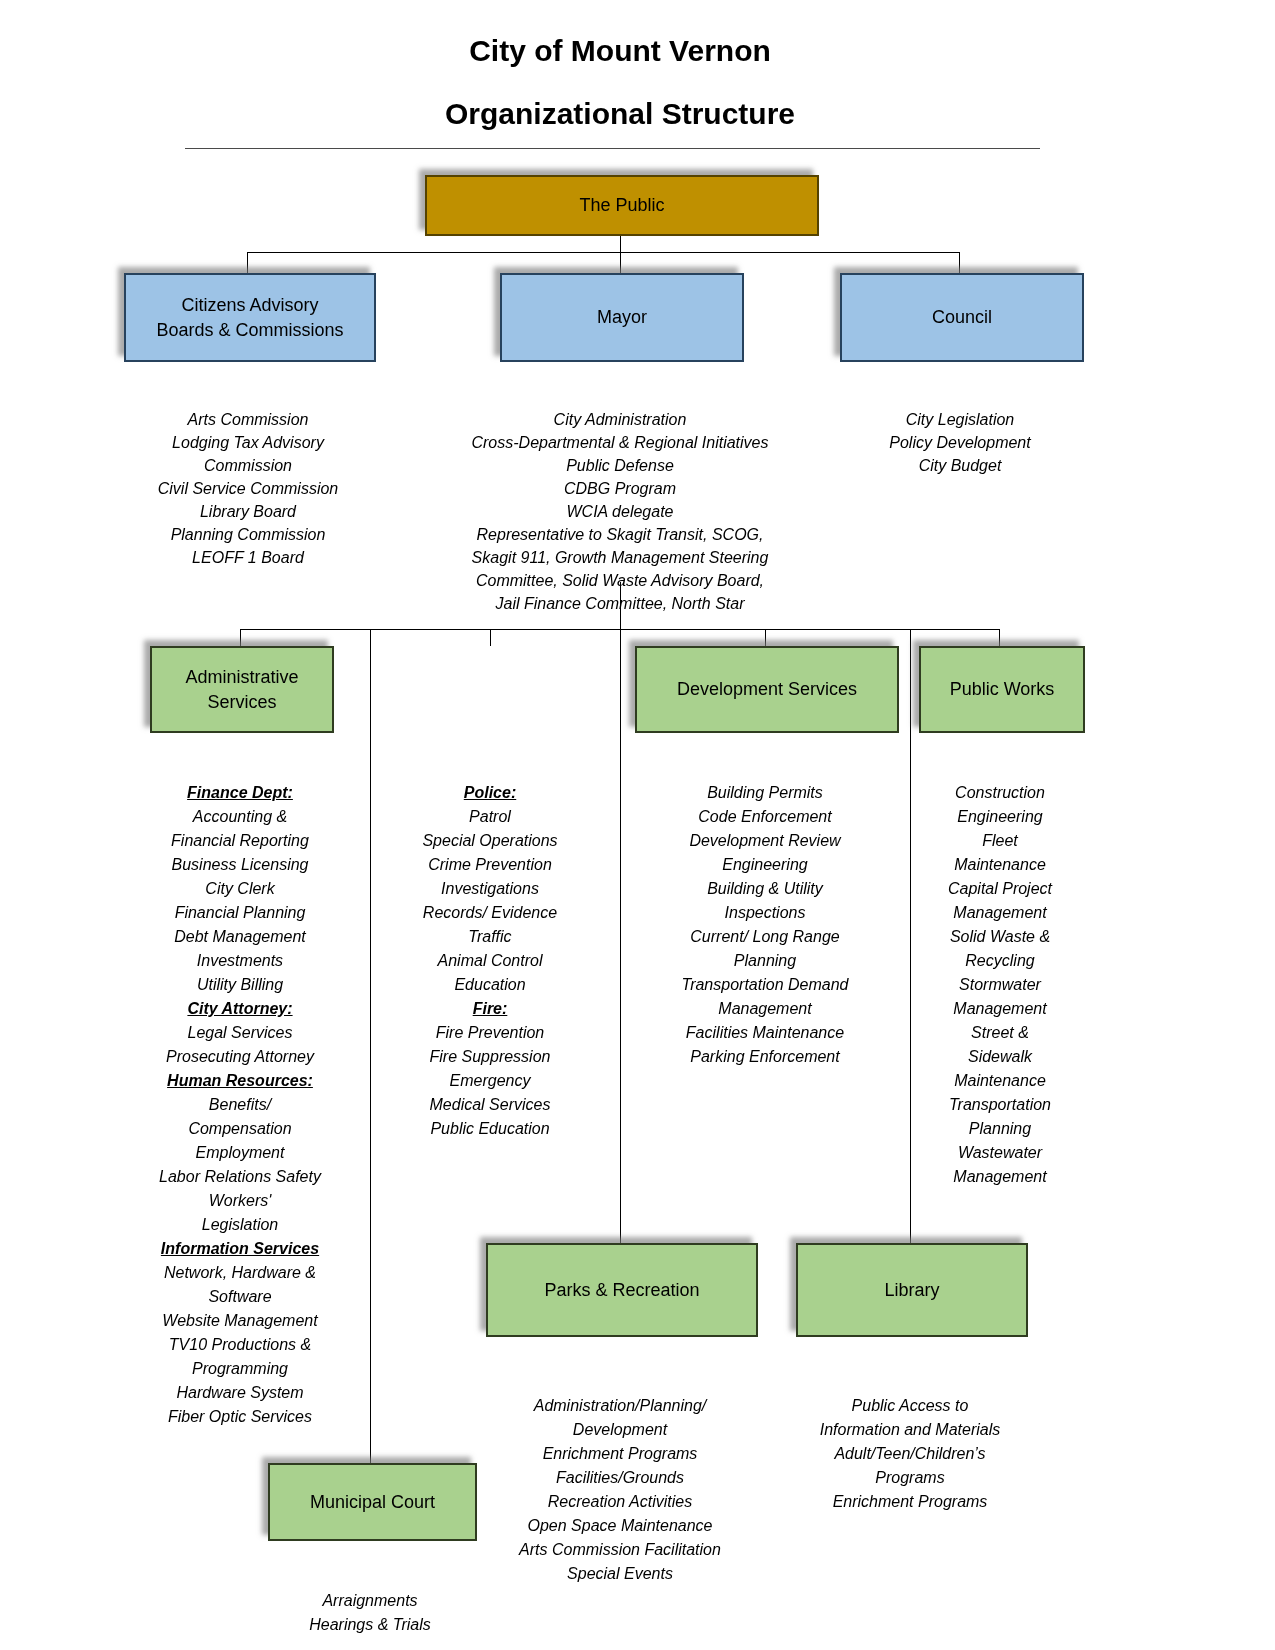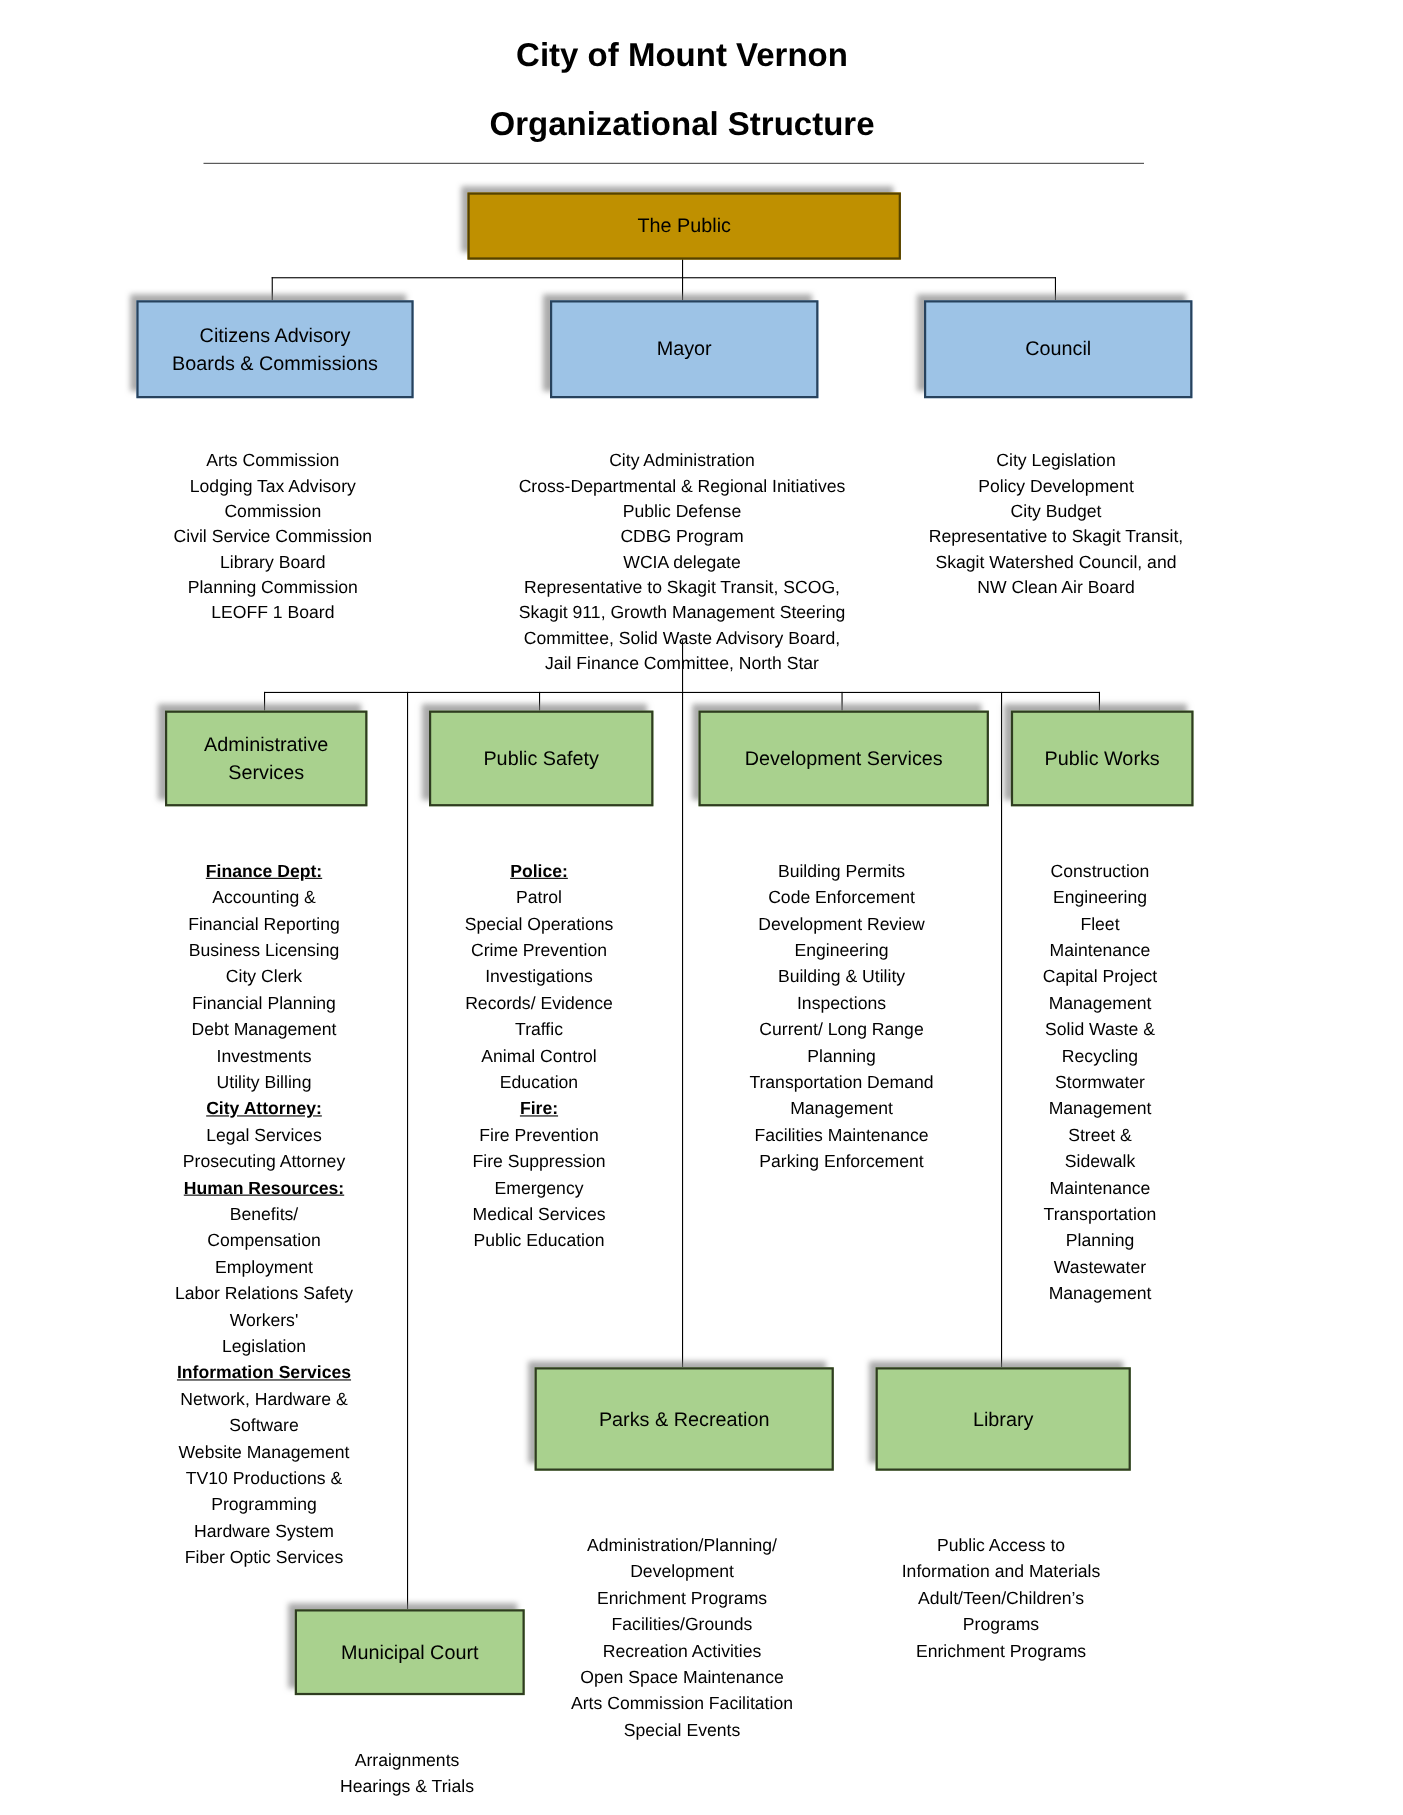--- a/index.html
+++ b/index.html
@@ -10,21 +10,21 @@
   .rule{position:absolute;top:148px;left:185px;width:855px;border-top:1px solid #4a4a4a;height:0;}
   .node{position:absolute;display:flex;align-items:center;justify-content:center;
         text-align:center;font-size:18px;white-space:pre-line;line-height:1.35;
         border:2px solid #1f1f1f;box-shadow:-6px -6px 5px rgba(125,125,125,.65);}
   .gold{background:#BF9000;border-color:#544200;font-weight:normal;}
   .blue{background:#9DC3E6;border-color:#27425d;}
   .green{background:#A9D18E;border-color:#2f3c20;}
   .ln{position:absolute;background:#000;}
   .ln.h{height:1px;}
   .ln.v{width:1px;}
-  .list{position:absolute;font-size:16px;text-align:center;white-space:pre-line;}
+  .list{position:absolute;font-size:16px;text-align:center;white-space:pre-line;font-style:italic;}
   .lh23 .li{line-height:23px;}
   .lh24 .li{line-height:24px;}
   .li.hdr{font-weight:bold;text-decoration:underline;}
 </style>
 </head>
 <body>
 
 <div class="page">
 
   <div class="title" style="top:34px">City of Mount Vernon</div>
@@ -68,30 +68,25 @@
   <div class="li">Arts Commission</div><div class="li">Lodging Tax Advisory
 Commission</div><div class="li">Civil Service Commission</div><div class="li">Library Board</div><div class="li">Planning Commission</div><div class="li">LEOFF 1 Board</div></div>
   <div class="list lh23" style="left:450px;top:372px;width:340px">
     
   <div class="li">City Administration</div><div class="li">Cross-Departmental &amp; Regional Initiatives</div><div class="li">Public Defense</div><div class="li">CDBG Program</div><div class="li">WCIA delegate</div><div class="li">Representative to Skagit Transit, SCOG,
 Skagit 911, Growth Management Steering
 Committee, Solid Waste Advisory Board,
 Jail Finance Committee, North Star</div></div>
   <div class="list lh23" style="left:815px;top:372px;width:290px">
     
-  <div class="li">City Legislation</div><div class="li">Policy Development</div><div class="li">City Budget</div><div class="li">Representative to Skagit Transit,
-Skagit Watershed Council, and
-NW Clean Air Board</div></div>
+  <div class="li">City Legislation</div><div class="li">Policy Development</div><div class="li">City Budget</div></div>
 
   <div class="node green" style="left:150px;top:646px;width:180px;height:83px">
     <span>Administrative
 Services</span>
-  </div>
-  <div class="node green" style="left:390px;top:646px;width:200px;height:83px">
-    <span>Public Safety</span>
   </div>
   <div class="node green" style="left:635px;top:646px;width:260px;height:83px">
     <span>Development Services</span>
   </div>
   <div class="node green" style="left:919px;top:646px;width:162px;height:83px">
     <span>Public Works</span>
   </div>
 
   <div class="list lh24" style="left:140px;top:745px;width:200px">
     

